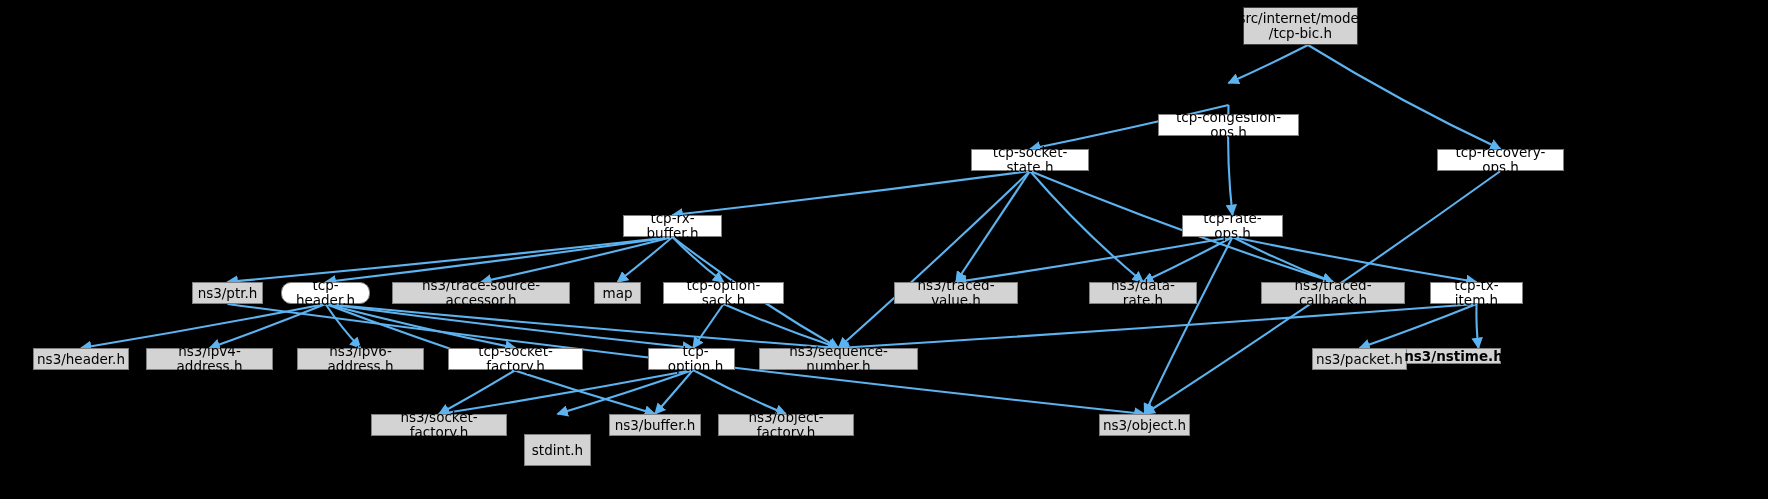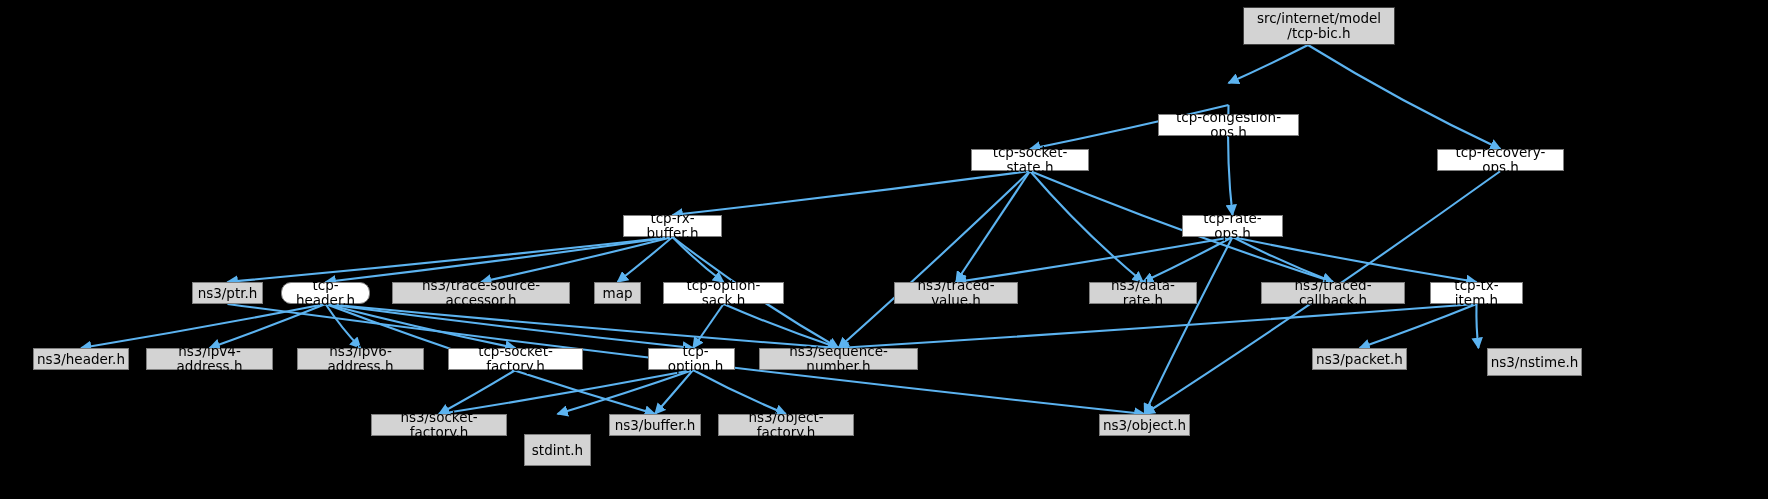--- a/index.html
+++ b/index.html
@@ -90,21 +90,21 @@
         <path d="M 693 370 Q 737.96 394.2 786 414" marker-end="url(#ah)"></path>
         <path d="M 1476.5 304 Q 1416.46 328.2 1359.5 348" marker-end="url(#ah)"></path>
         <path d="M 1476.5 304 Q 1475.96 328.2 1478.5 348" marker-end="url(#ah)"></path>
         <path d="M 1476.5 304 Q 1155.96 328.2 838.5 348" marker-end="url(#ah)"></path>
         <path d="M 1500.5 171 Q 1313.995 304.65 1144.5 414" marker-end="url(#ah)"></path>
         <path d="M 227.5 304 Q 682.15 364.5 1144.5 414" marker-end="url(#ah)"></path>
       </g>
   </svg>
 
   <div id="nodes-group">
-      <div class="node fill-gray root" style="left: 1243px; top: 7px; width: 152px; height: 38px;">src/internet/model
+      <div class="node fill-gray root" style="left: 1243px; top: 7px; width: 115px; height: 38px;">src/internet/model
 /tcp-bic.h</div>
       <div class="node fill-white" style="left: 1158px; top: 83px; width: 141px; height: 22px; margin-top: 31px;">tcp-congestion-ops.h</div>
       <div class="node fill-white" style="left: 971px; top: 149px; width: 118px; height: 22px;">tcp-socket-state.h</div>
       <div class="node fill-white" style="left: 1437px; top: 149px; width: 127px; height: 22px;">tcp-recovery-ops.h</div>
       <div class="node fill-white" style="left: 623px; top: 215px; width: 99px; height: 22px;">tcp-rx-buffer.h</div>
       <div class="node fill-white" style="left: 1182px; top: 215px; width: 101px; height: 22px;">tcp-rate-ops.h</div>
       <div class="node fill-gray" style="left: 192px; top: 282px; width: 71px; height: 22px;">ns3/ptr.h</div>
       <div class="node fill-white" style="left: 281px; top: 282px; width: 89px; height: 22px; border-radius: 10px;">tcp-header.h</div>
       <div class="node fill-gray" style="left: 392px; top: 282px; width: 178px; height: 22px;">ns3/trace-source-accessor.h</div>
       <div class="node fill-gray" style="left: 594px; top: 282px; width: 47px; height: 22px;">map</div>
@@ -113,21 +113,21 @@
       <div class="node fill-gray" style="left: 1089px; top: 282px; width: 108px; height: 22px;">ns3/data-rate.h</div>
       <div class="node fill-gray" style="left: 1261px; top: 282px; width: 144px; height: 22px;">ns3/traced-callback.h</div>
       <div class="node fill-white" style="left: 1430px; top: 282px; width: 93px; height: 22px;">tcp-tx-item.h</div>
       <div class="node fill-gray" style="left: 33px; top: 348px; width: 96px; height: 22px;">ns3/header.h</div>
       <div class="node fill-gray" style="left: 146px; top: 348px; width: 127px; height: 22px;">ns3/ipv4-address.h</div>
       <div class="node fill-gray" style="left: 297px; top: 348px; width: 127px; height: 22px;">ns3/ipv6-address.h</div>
       <div class="node fill-white" style="left: 448px; top: 348px; width: 135px; height: 22px;">tcp-socket-factory.h</div>
       <div class="node fill-white" style="left: 648px; top: 348px; width: 87px; height: 22px; padding-left: 14px;">tcp-option.h</div>
       <div class="node fill-gray" style="left: 759px; top: 348px; width: 159px; height: 22px;">ns3/sequence-number.h</div>
       <div class="node fill-gray" style="left: 1312px; top: 348px; width: 95px; height: 22px; text-align: center;">ns3/packet.h</div>
-      <div class="node fill-gray" style="left: 1487px; top: 348px; width: 95px; height: 28px;">ns3/nstime.h</div>
+      <div class="node fill-gray" style="left: 1406px; top: 348px; width: 95px; height: 16px; font-weight: bold;">ns3/nstime.h</div>
       <div class="node fill-gray" style="left: 371px; top: 414px; width: 136px; height: 22px;">ns3/socket-factory.h</div>
       <div class="node fill-gray" style="left: 524px; top: 434px; width: 67px; height: 32px;">stdint.h</div>
       <div class="node fill-gray" style="left: 609px; top: 414px; width: 92px; height: 22px;">ns3/buffer.h</div>
       <div class="node fill-gray" style="left: 718px; top: 414px; width: 136px; height: 22px;">ns3/object-factory.h</div>
       <div class="node fill-gray" style="left: 1099px; top: 414px; width: 91px; height: 22px;">ns3/object.h</div>
     </div>
 
 </div>
 
 </body></html>

